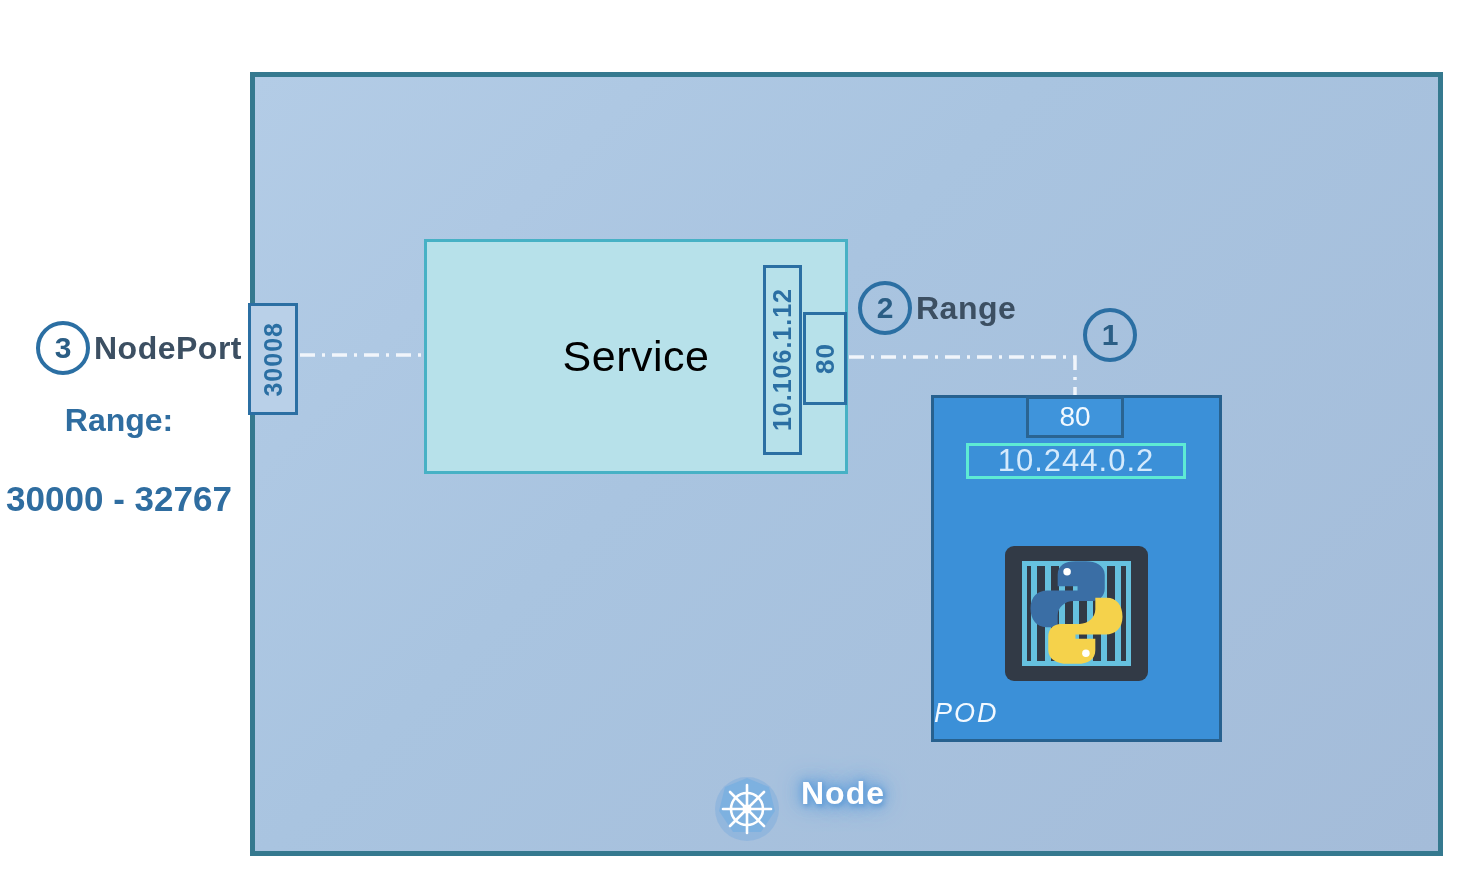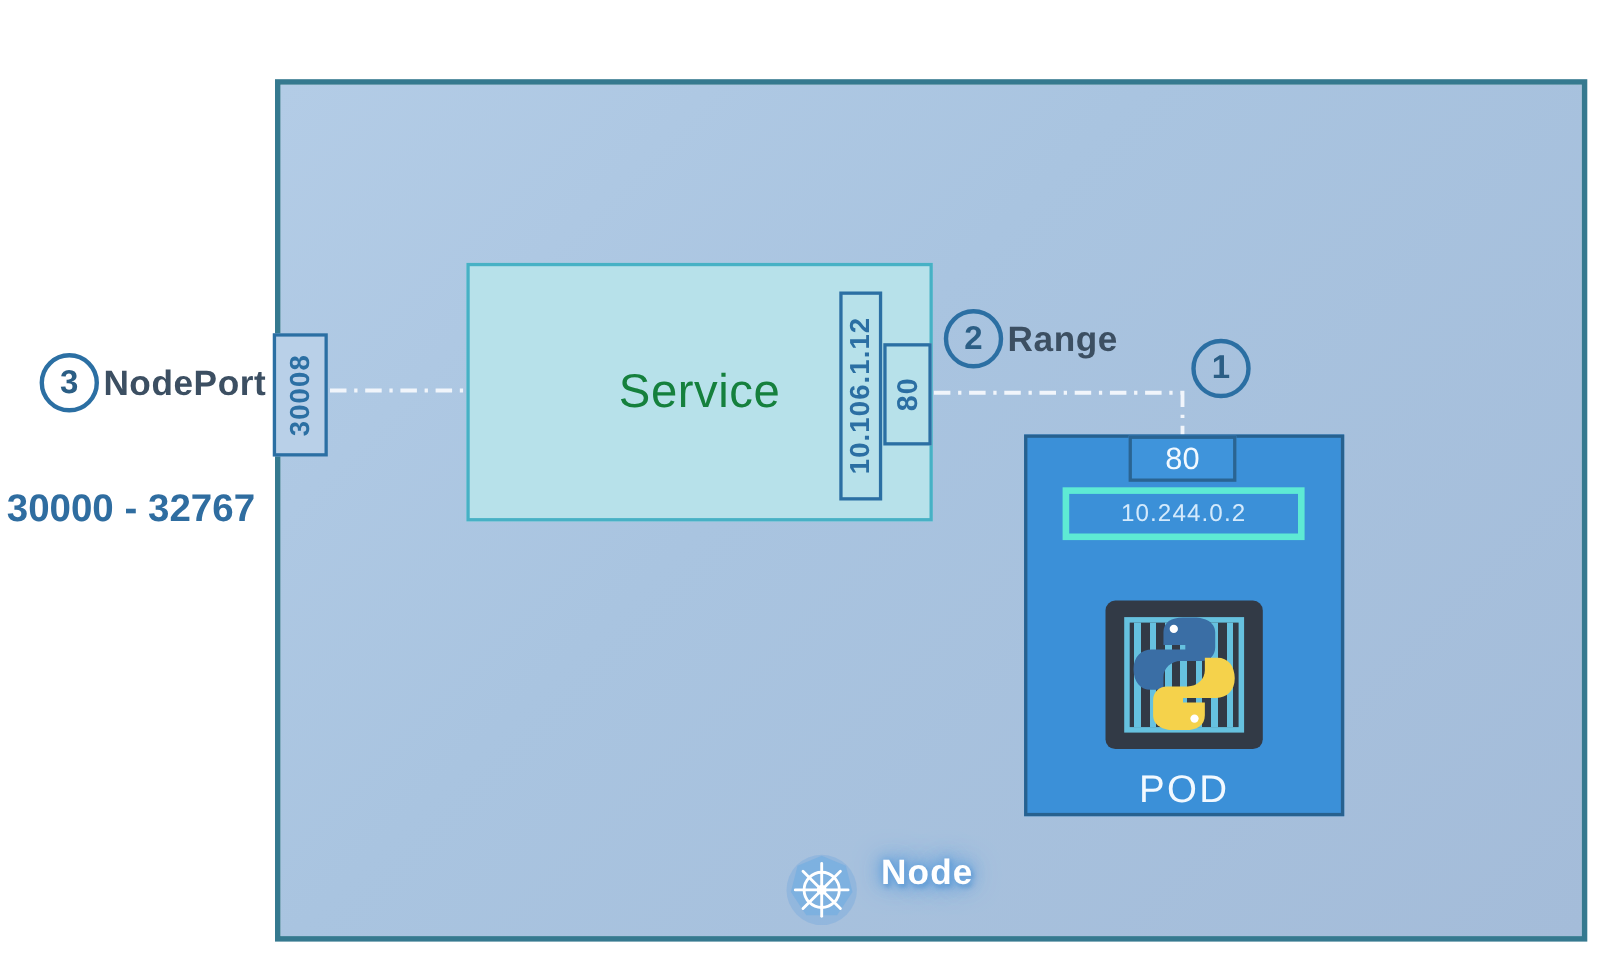--- a/index.html
+++ b/index.html
@@ -25,64 +25,65 @@
   
   .vbox{position:absolute;box-sizing:border-box;border:3px solid #2b6fa3;display:flex;
         align-items:center;justify-content:center;z-index:4;}
   .vtext{writing-mode:vertical-rl;transform:rotate(180deg);color:#2b6fa3;font-size:25px;font-weight:600;letter-spacing:1px;}
   .nodeport-box{left:-7px;top:226px;width:50px;height:112px;background:#b9d0e8;}
 
   
   .service{position:absolute;left:169px;top:162px;width:424px;height:235px;box-sizing:border-box;
            background:#b7e1ea;border:3px solid #47b1c5;z-index:2;}
   .service-label{position:absolute;inset:0;display:flex;align-items:center;justify-content:center;
-                 color:#15803d;font-size:43px;letter-spacing:.5px;}
+                 color:#000000;font-size:43px;letter-spacing:.5px;}
   .svc-ip-box{left:508px;top:188px;width:39px;height:190px;background:#b7e1ea;}
   .svc-ip-box .vtext{font-size:25px;font-weight:600;}
   .svc-port-box{left:548px;top:235px;width:44px;height:93px;background:#b7e1ea;z-index:5;}
   .svc-port-box .vtext{font-size:26px;}
 
   
   .annot-port{left:603px;top:204px;z-index:6;}
   .annot-target{left:828px;top:231px;z-index:6;}
   .annot-node{left:36px;top:321px;}
 
   
   .pod{position:absolute;left:676px;top:318px;width:291px;height:347px;box-sizing:border-box;
        background:#3b90d8;border:3px solid #27618f;z-index:4;}
   .pod-port{position:absolute;left:92px;top:-2px;width:98px;height:42px;box-sizing:border-box;
             border:3px solid #2a6492;background:#3f94db;display:flex;align-items:center;justify-content:center;
             color:#f2f9ff;font-size:28px;}
-  .pod-ip{position:absolute;left:32px;top:45px;width:220px;height:48px;box-sizing:border-box;
-          border:6px solid #5eead4;background:#3b90d8;display:flex;align-items:center;justify-content:center;
-          color:#d4eafc;font-size:22px;letter-spacing:1px;}
+  .pod-ip{position:absolute;left:32px;top:45px;width:220px;height:36px;box-sizing:border-box;
+          border:3px solid #5eead4;background:#3b90d8;display:flex;align-items:center;justify-content:center;
+          color:#d4eafc;font-size:31px;letter-spacing:1px;}
   .container-icon{position:absolute;left:71px;top:148px;width:143px;height:135px;background:#323a46;border-radius:9px;}
   .container-bars{position:absolute;left:17px;top:15px;right:17px;bottom:15px;box-sizing:border-box;
                   border:5px solid #66c1df;
                   background:repeating-linear-gradient(90deg,#323a46 0 4px,#66c1df 4px 10px,#323a46 10px 14px);}
   .python-svg{position:absolute;left:14px;top:9px;width:115px;height:115px;}
-  .pod-label{position:absolute;left:0;top:300px;width:100%;text-align:center;color:#f2f9ff;
-             font-size:35px;letter-spacing:2px;}
+  .pod-label{position:absolute;left:0;top:300px;width:100%;color:#f2f9ff;
+             font-size:27px;letter-spacing:2px;font-style:italic;}
 
   
   .k8s-badge{position:absolute;left:458px;top:698px;display:flex;align-items:flex-start;z-index:5;}
   .helm-wrap{position:relative;width:68px;height:68px;}
   .node-word{margin-left:20px;color:#ffffff;font-size:32px;font-weight:bold;letter-spacing:1px;
              text-shadow:0 0 6px #6aa4dc,0 0 12px #6aa4dc,0 0 18px #6aa4dc,0 0 26px #6aa4dc,2px 2px 4px rgba(92,148,204,.95);}
 </style>
 </head>
 <body>
 
 <div class="stage">
 
   <div class="annot annot-node">
     <div class="circled">3</div>
     <div class="lbl">NodePort</div>
   </div>
   <div class="range-block">
+    <div class="r1">Range:</div>
     <div class="r2">30000 - 32767</div>
   </div>
 
   <div class="node">
     <div class="node-inner">
 
       <svg class="connectors" viewBox="0 0 1183 774" preserveAspectRatio="none">
         <path d="M 45 278 H 169" fill="none" stroke="#f4f8fc" stroke-width="3.5" stroke-dasharray="15 7 3 7" opacity="0.95"></path>
         <path d="M 594 280 H 820 V 320" fill="none" stroke="#f4f8fc" stroke-width="3.5" stroke-dasharray="15 7 3 7" opacity="0.95"></path>
       </svg>

